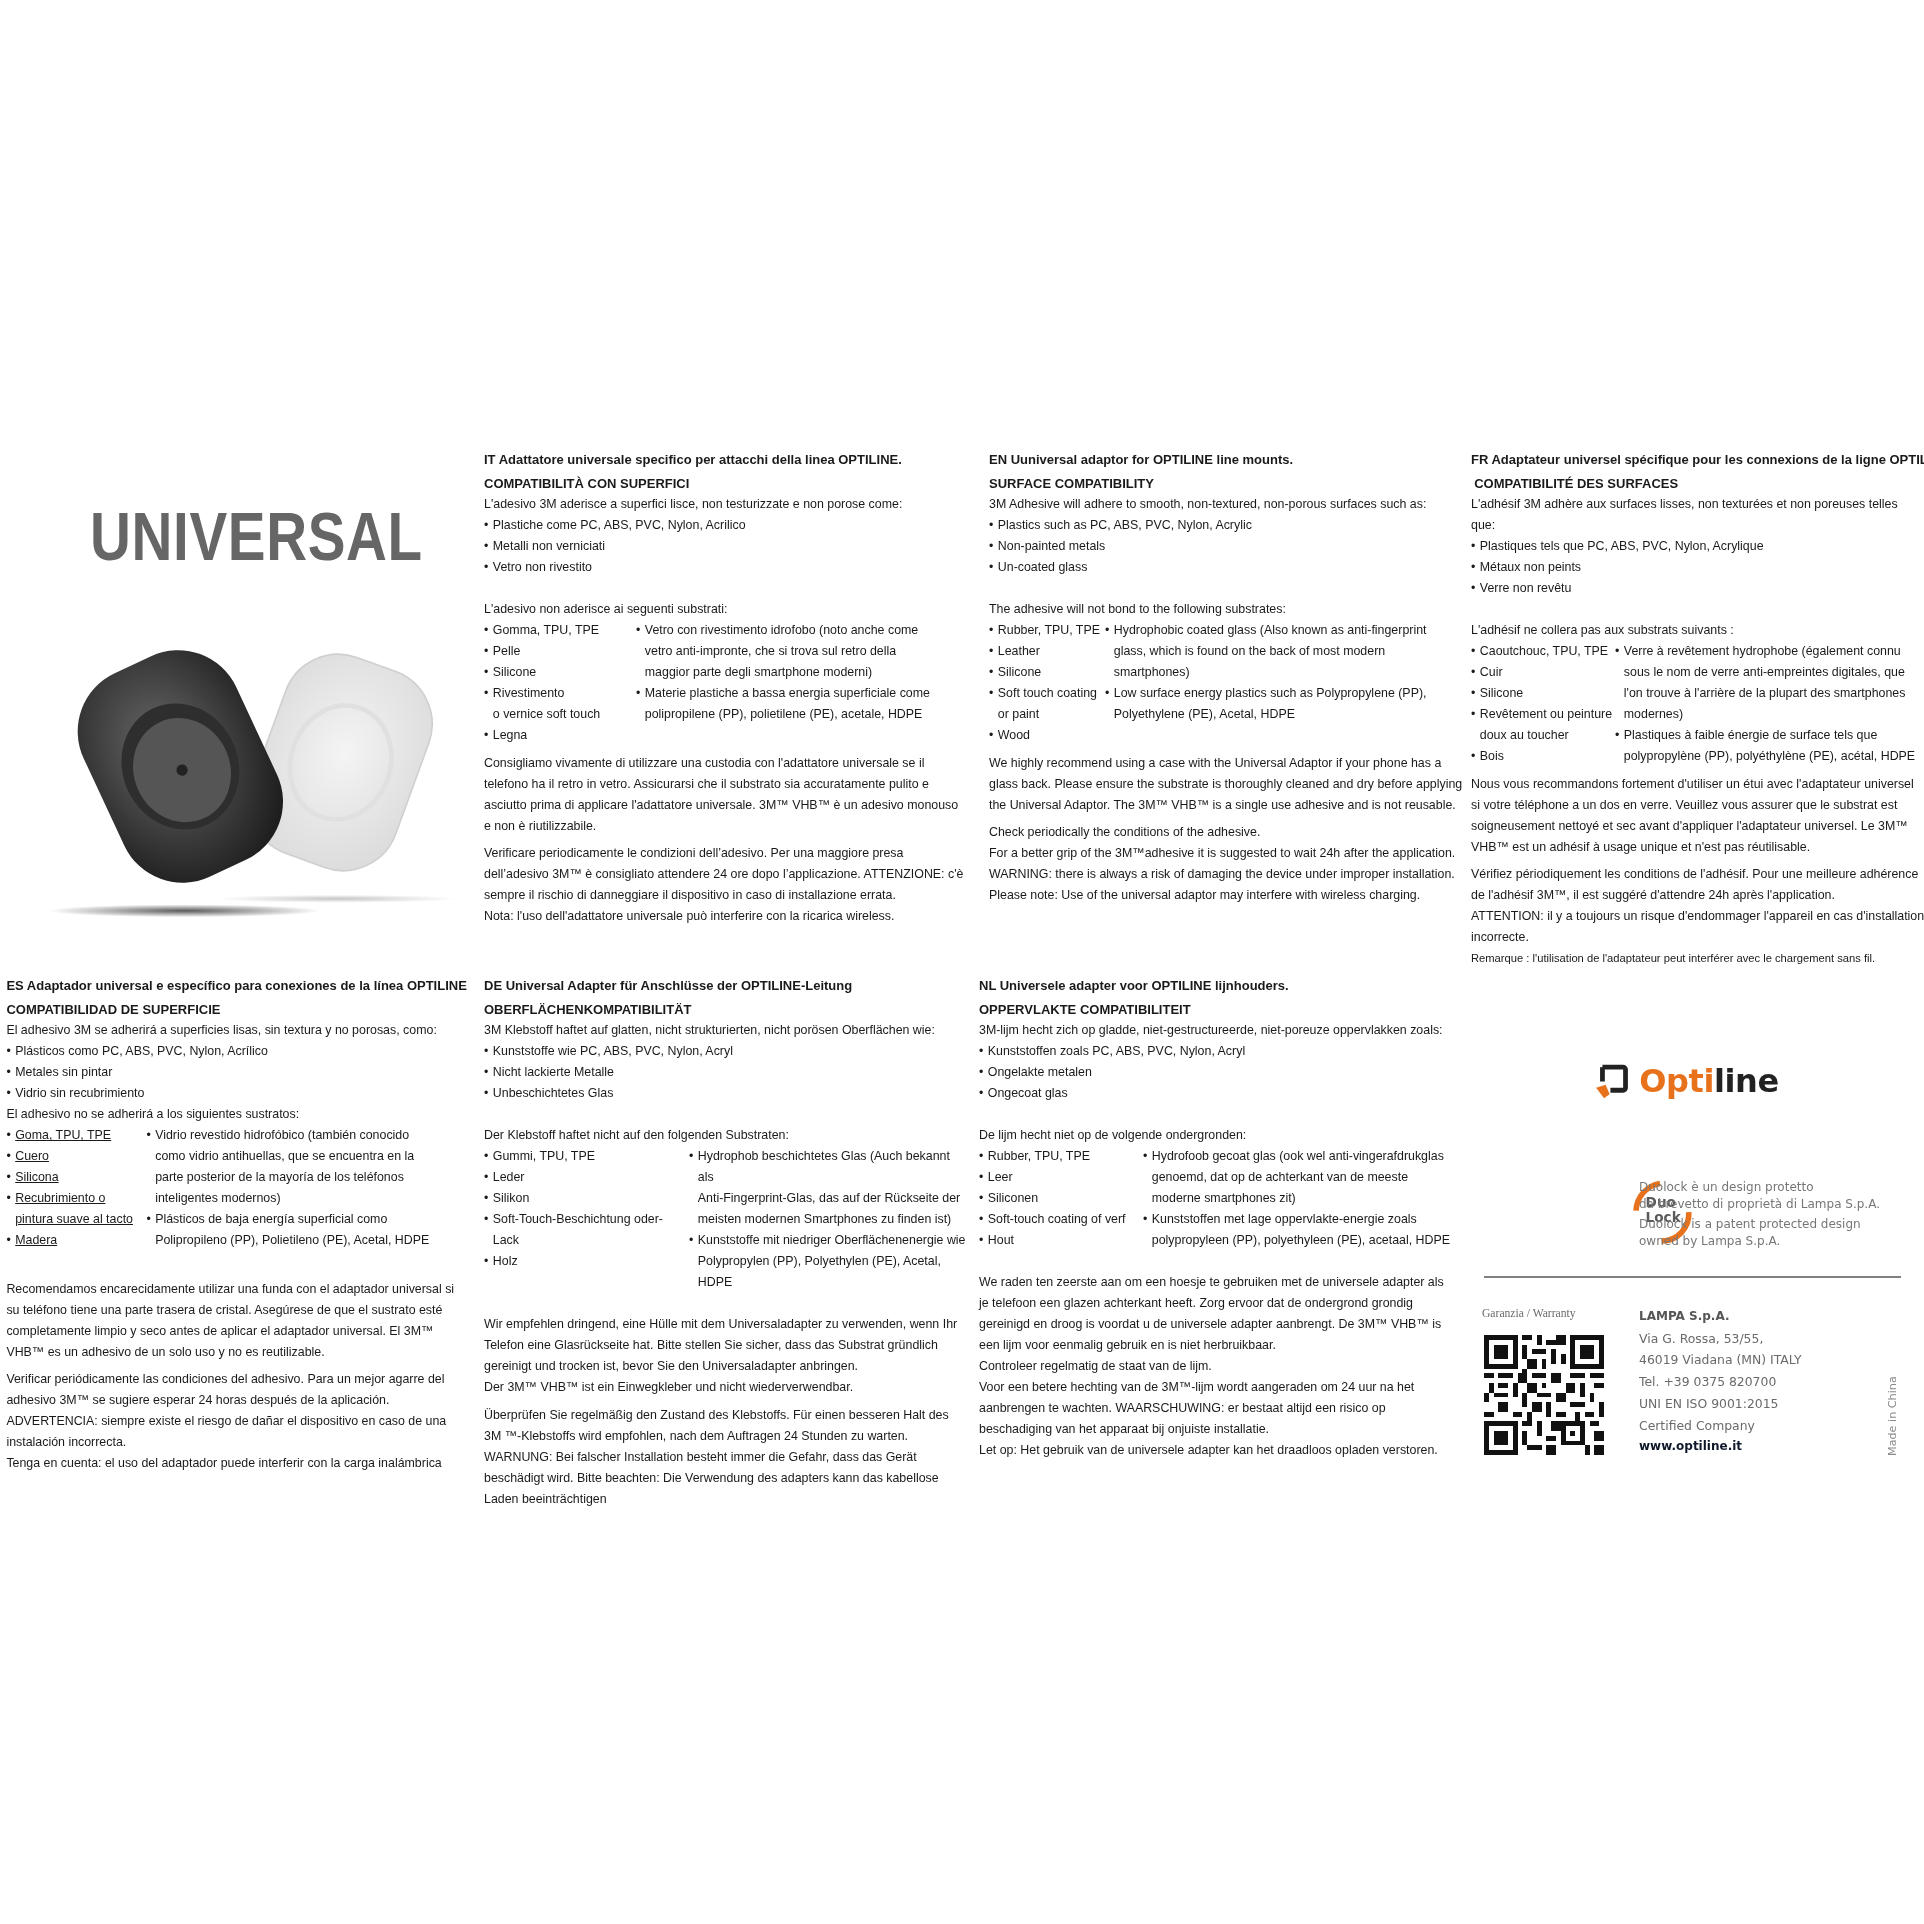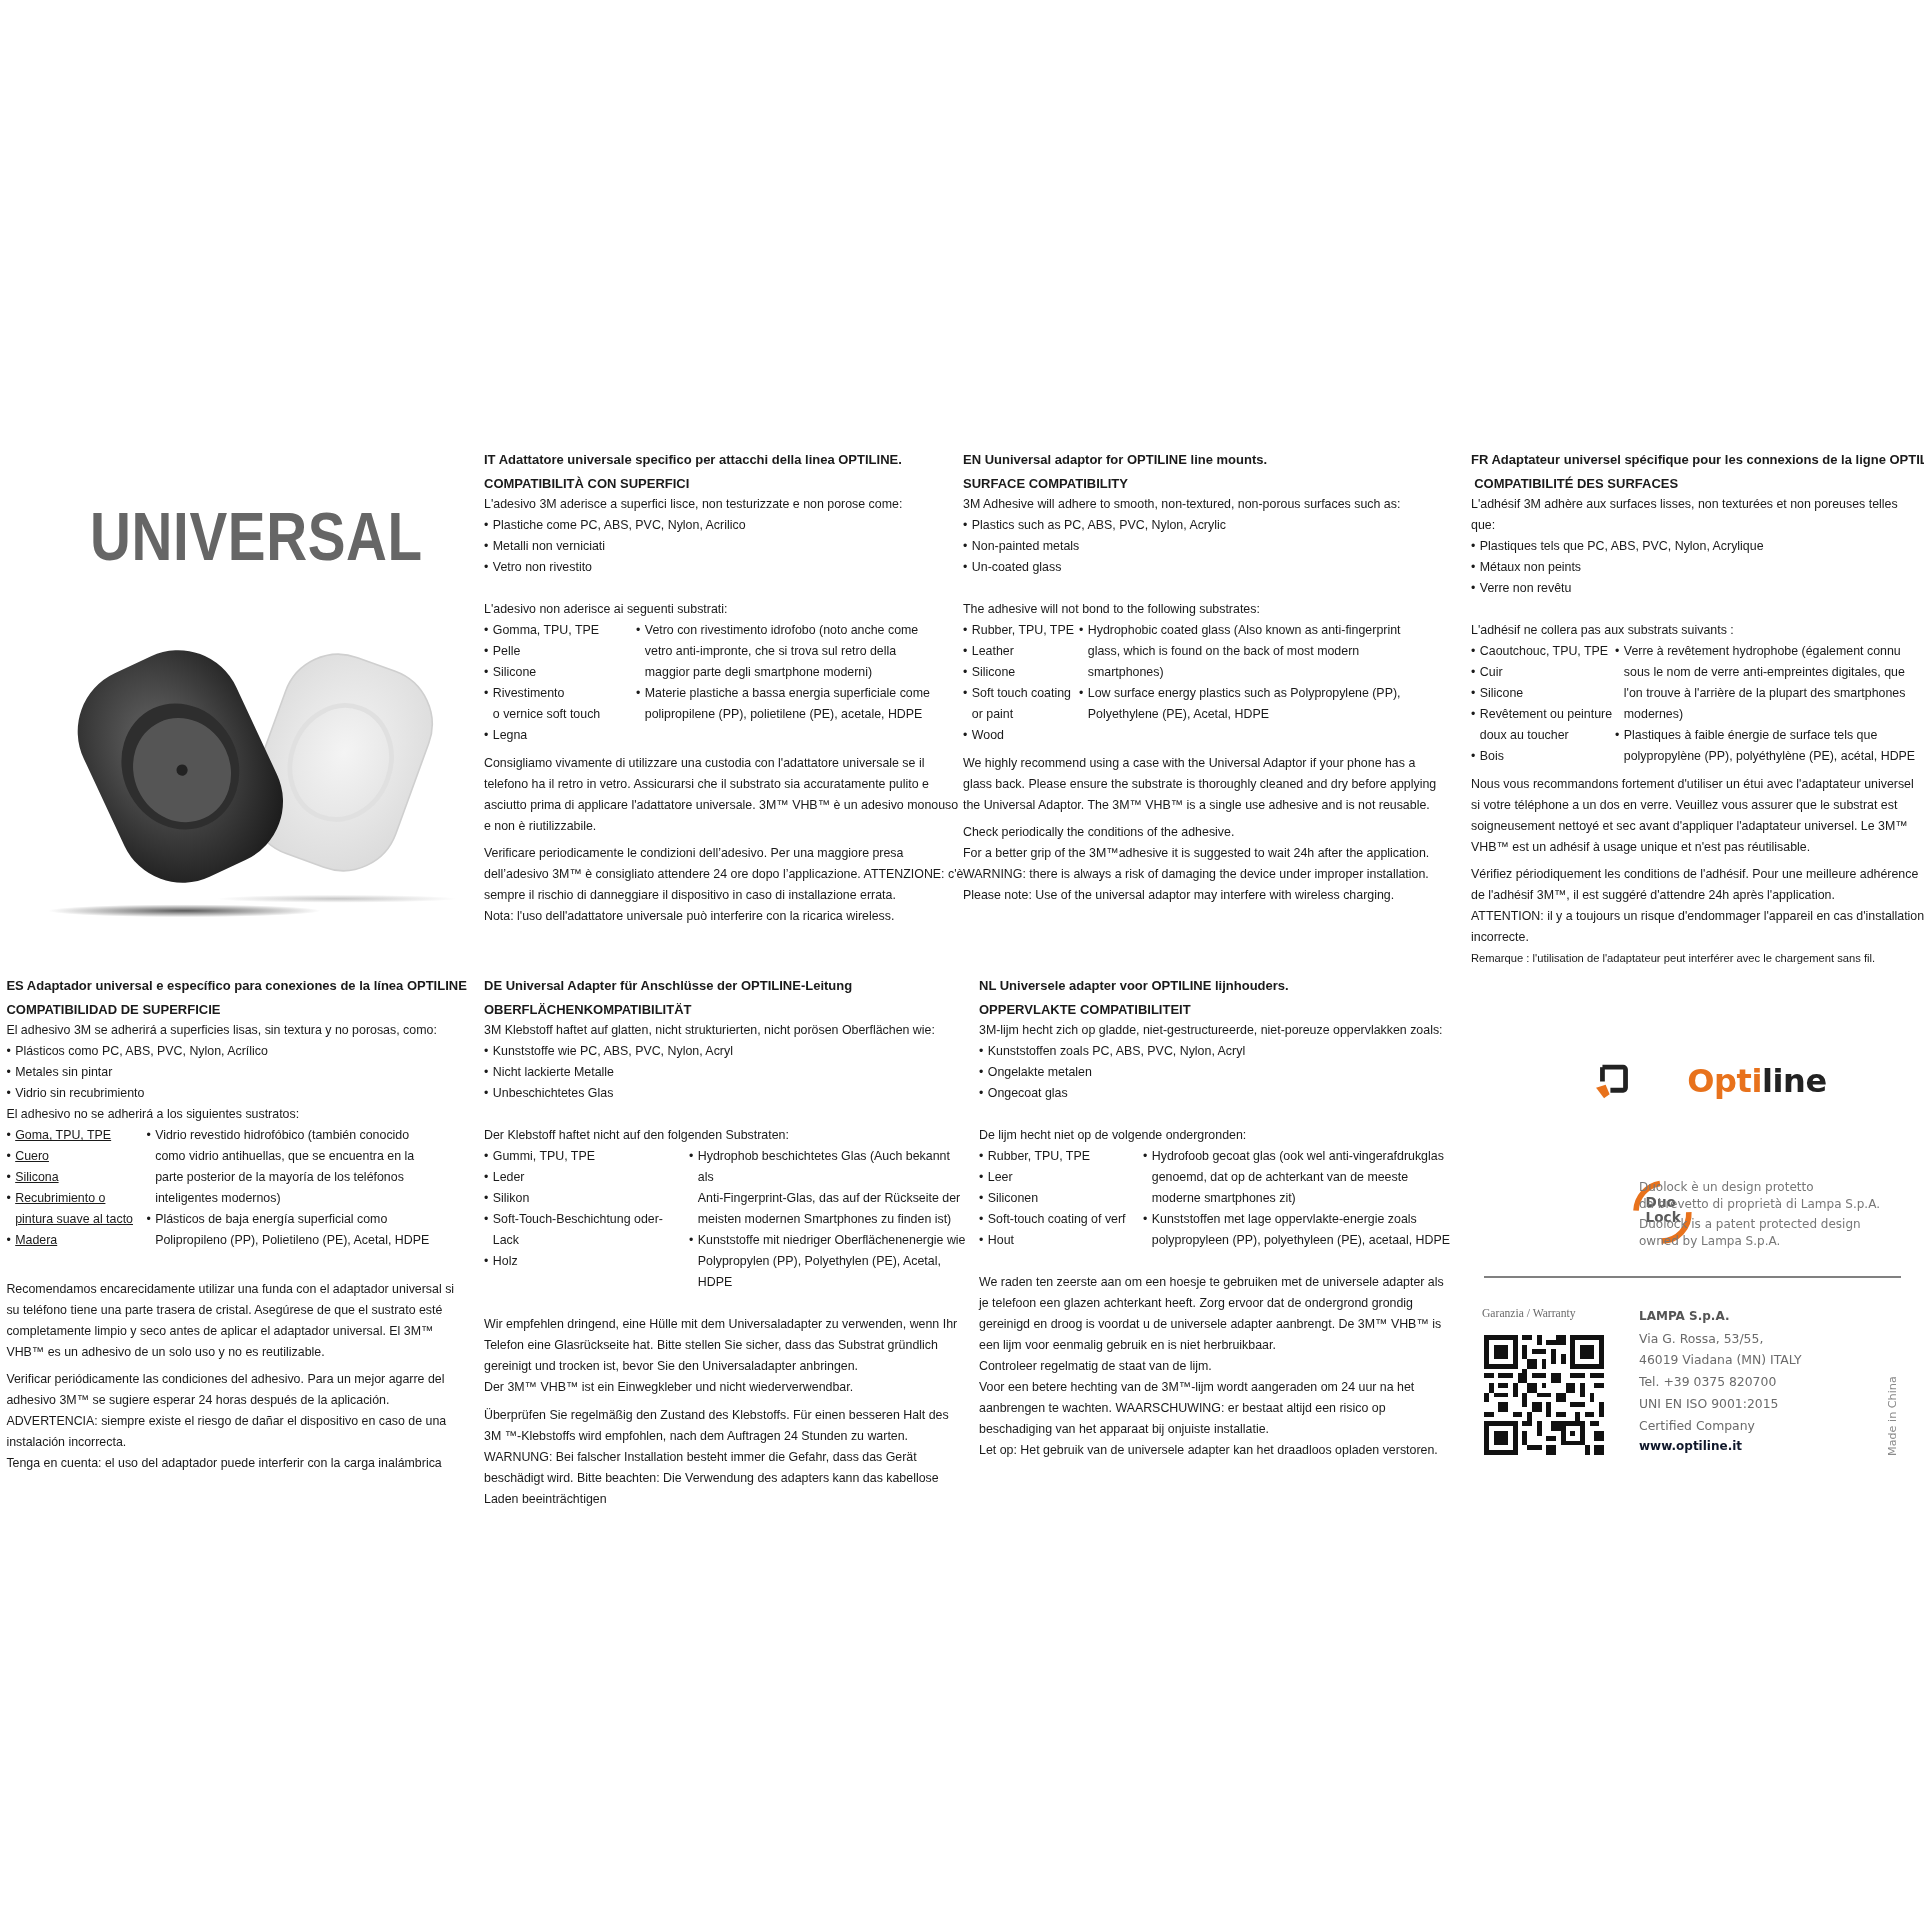--- a/index.html
+++ b/index.html
@@ -23,21 +23,21 @@
     position: absolute; left: 90px; top: 497px;
     font-family: "Liberation Sans", sans-serif; font-weight: bold;
     font-size: 69px; letter-spacing: 0.8px; color: #666666;
     transform: scaleX(0.82); transform-origin: left top;
   }
 
   .product { position: absolute; left: 32px; top: 626px; width: 433px; height: 313px; }
 
   .logo-opti { position: absolute; left: 1596px; top: 1060px; height: 42px; display: flex; align-items: center; gap: 11.2px; }
   .logo-opti .word { font-family: "DejaVu Sans", sans-serif; font-weight: bold; font-size: 32px; letter-spacing: -0.4px; }
-  .logo-opti .o { color: #e8721c; margin-left: 48px; }
+  .logo-opti .o { color: #e8721c; }
   .logo-opti .l { color: #222222; }
 
   .duolock { position: absolute; left: 1628px; top: 1177px; width: 72px; height: 72px; }
   .duolock .txt { position: absolute; left: 17.6px; top: 17.6px; font-family: "DejaVu Sans", sans-serif; font-weight: bold; color: #5a5a5a; font-size: 13.6px; line-height: 15.2px; }
   .duo-text { position: absolute; left: 1639px; top: 1179px; font-family: "DejaVu Sans", sans-serif; font-size: 12px; line-height: 17px; color: #777777; }
   .duo-text p + p { margin-top: 3.2px; }
 
   .divider { position: absolute; left: 1484px; top: 1276px; width: 417px; height: 1.6px; background: #808080; }
 
   .warranty-label { position: absolute; left: 1482px; top: 1307px; font-family: Liberation Serif, serif; font-size: 11.6px; color: #6a6a6a; }
@@ -108,21 +108,21 @@
       <div class="item cont">maggior parte degli smartphone moderni)</div>
       <div class="item">Materie plastiche a bassa energia superficiale come</div>
       <div class="item cont">polipropilene (PP), polietilene (PE), acetale, HDPE</div>
     </div>
   </div>
   <p class="para">Consigliamo vivamente di utilizzare una custodia con l'adattatore universale se il telefono ha il retro in vetro. Assicurarsi che il substrato sia accuratamente pulito e asciutto prima di applicare l'adattatore universale. 3M™ VHB™ è un adesivo monouso e non è riutilizzabile.</p>
   <p class="para">Verificare periodicamente le condizioni dell’adesivo.  Per una maggiore presa dell’adesivo  3M™ è consigliato attendere 24 ore dopo l’applicazione. ATTENZIONE: c'è sempre il rischio di danneggiare il dispositivo in caso di installazione errata.</p>
   <p>Nota: l'uso dell'adattatore universale può interferire con la ricarica wireless.</p>
 </div>
 
-<div class="block" style="left:963px; top:449px; width:477px;">
+<div class="block" style="left:989px; top:449px; width:477px;">
   <div class="h1">EN  Uuniversal adaptor for OPTILINE line mounts.</div>
   <div class="h2">SURFACE COMPATIBILITY</div>
   <p>3M Adhesive will adhere to smooth, non-textured, non-porous surfaces such as:</p>
   <div class="item">Plastics such as PC, ABS, PVC, Nylon, Acrylic</div>
   <div class="item">Non-painted metals</div>
   <div class="item">Un-coated glass</div>
   <div class="gap"></div>
   <p>The adhesive will not bond to the following substrates:</p>
   <div class="cols">
     <div class="c1" style="width:116px;">

